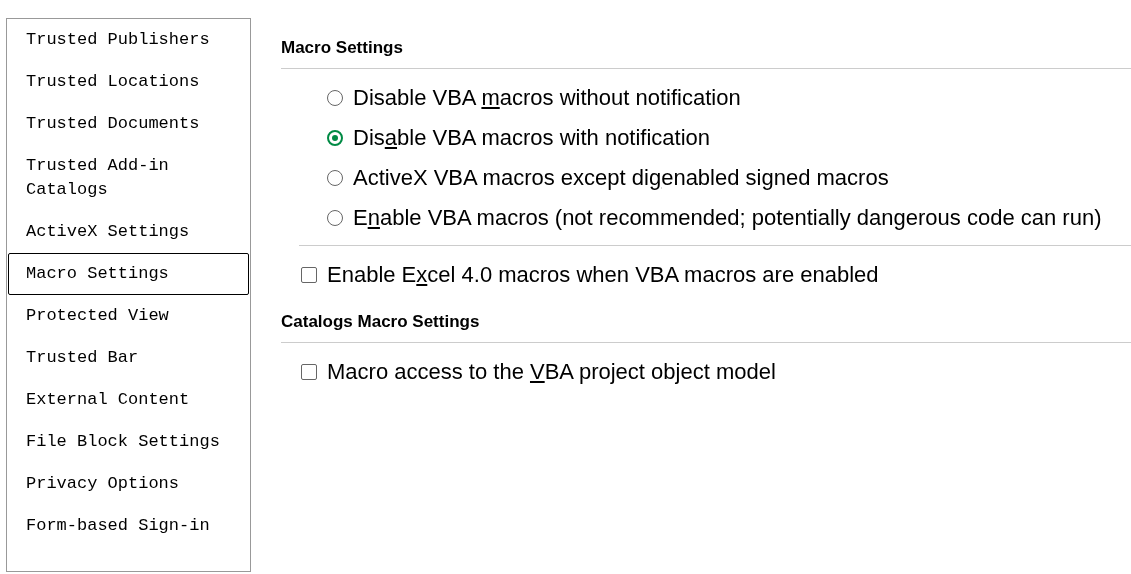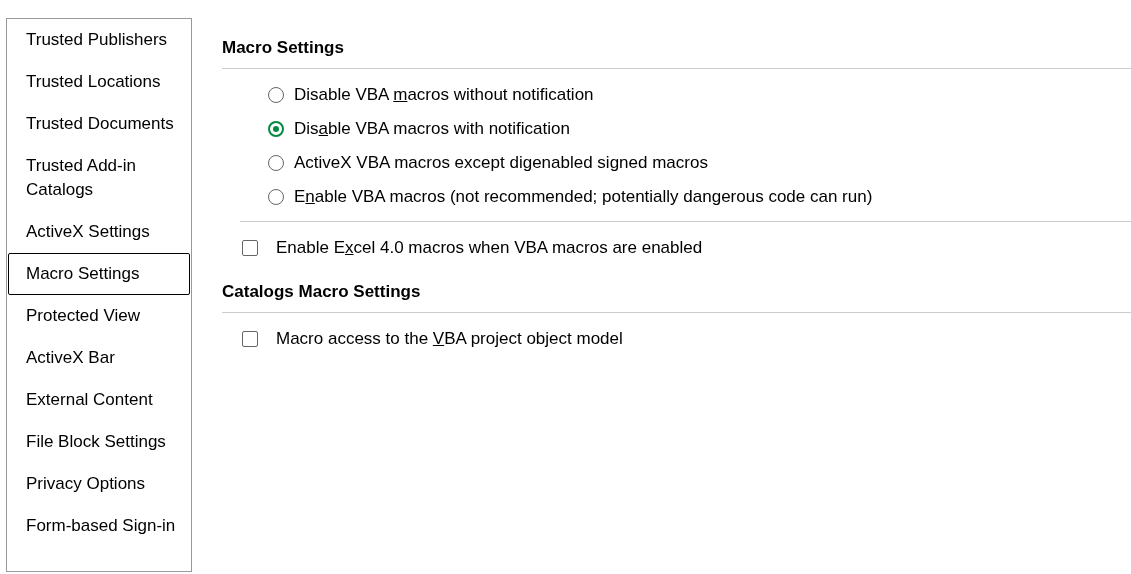--- a/index.html
+++ b/index.html
@@ -10,26 +10,27 @@
     body {
       font-family: "Segoe UI", Tahoma, sans-serif;
       font-size: 17px;
       color: #000;
       background: #fff;
       width: 1131px;
       height: 574px;
       display: flex;
     }
     .sidebar {
-      width: 186px;
+      width: 245px;
       border: 1px solid #999;
       margin: 18px 0 0 6px;
       height: 554px;
       overflow: hidden;
       background: #fff;
+      font-family: Liberation Mono, monospace;
     }
     .sidebar-item {
       padding: 8px 10px 8px 18px;
       cursor: pointer;
       font-size: 17px;
       line-height: 24px;
       border: 1px solid transparent;
     }
     .sidebar-item.selected {
       border: 1px solid #000;
@@ -86,49 +87,48 @@
     .indented-divider {
       border: none;
       border-top: 1px solid #ccc;
       margin: 0 0 16px 18px;
     }
     .checkbox-row {
       display: flex;
       align-items: center;
       padding-left: 20px;
       margin-bottom: 24px;
-      gap: 8px;
     }
     .checkbox {
       width: 16px;
       height: 16px;
       border: 1.5px solid #666;
       border-radius: 2px;
       margin-right: 10px;
       flex-shrink: 0;
     }
     .option-label {
-      font-size: 17px;
+      font-size: 22px;
     }
     .u {
       text-decoration: underline;
     }
   </style>
 </head>
 <body>
 
 <div class="sidebar">
     <div class="sidebar-item">Trusted Publishers</div>
     <div class="sidebar-item">Trusted Locations</div>
     <div class="sidebar-item">Trusted Documents</div>
     <div class="sidebar-item">Trusted Add-in Catalogs</div>
     <div class="sidebar-item">ActiveX Settings</div>
     <div class="sidebar-item selected">Macro Settings</div>
     <div class="sidebar-item">Protected View</div>
-    <div class="sidebar-item">ActiveX Bar</div>
+    <div class="sidebar-item">Trusted Bar</div>
     <div class="sidebar-item">External Content</div>
     <div class="sidebar-item">File Block Settings</div>
     <div class="sidebar-item">Privacy Options</div>
     <div class="sidebar-item">Form-based Sign-in</div>
   </div>
 
 <div class="main">
   <div class="section-title">Macro Settings</div>
   <hr class="divider">
   <div class="radio-group">

